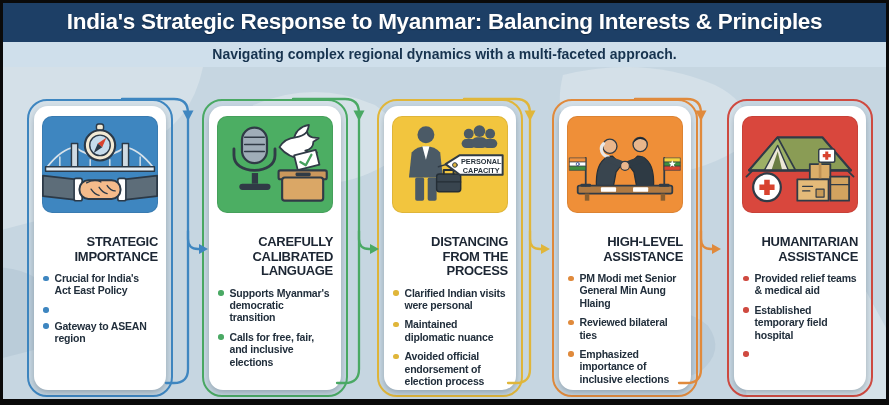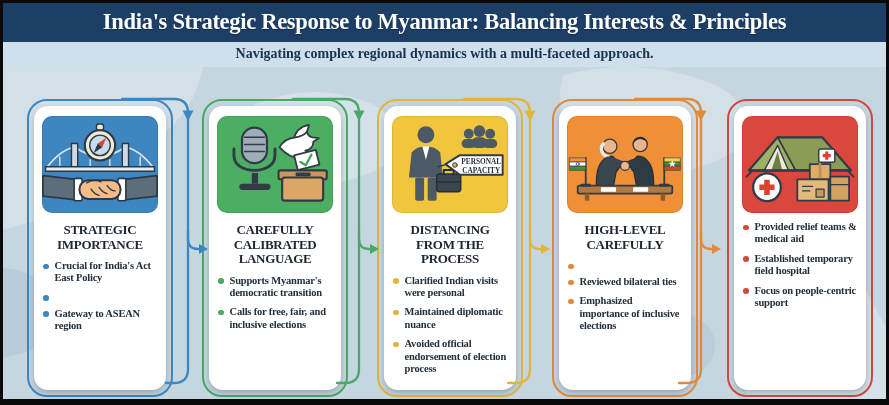--- a/index.html
+++ b/index.html
@@ -1,19 +1,19 @@
 <!DOCTYPE html>
 <html style="--frame-border: #0a0a0a; --header-bg: #1d3f66; --header-text: #ffffff; --subbar-bg: #cfdfeb; --subbar-text: #17334f; --canvas-bg: #c6d6e1; --card-bg: #ffffff; --title-text: #1c2633; --bullet-text: #222f3c;"><head>
 <meta charset="utf-8">
 <style>
   html,body{margin:0;padding:0;background:#333;}
   .frame{
     position:relative;width:889px;height:405px;margin:0 auto;
     background:var(--frame-border,#0a0a0a);
-    font-family:Liberation Serif, serif;overflow:hidden;
+    font-family:Liberation Sans, sans-serif;overflow:hidden;
   }
   .page{
     position:absolute;left:3px;top:3px;right:3px;bottom:6px;
     background:var(--canvas-bg,#c6d6e1);
     display:flex;flex-direction:column;
   }
   .header{
     background:var(--header-bg,#1d3f66);
     color:var(--header-text,#fff);
     text-align:center;
@@ -41,21 +41,21 @@
     padding:10px 8px 0;display:flex;flex-direction:column;
   }
   .icon-panel{
     height:97px;flex:none;border-radius:10px;
     background:var(--icon-bg,#999);
     display:flex;align-items:center;justify-content:center;
     box-shadow:inset 0 0 0 1px rgba(0,0,0,.08);
   }
   .icon-panel svg{width:118px;height:90px;}
   .card-title{
-    margin-top:10px;text-align:center;
+    margin-top:22px;text-align:right;
     font-size:13px;font-weight:800;line-height:1.12;letter-spacing:-0.3px;
     color:var(--title-text,#1c2633);
   }
   .bullets{margin-top:8px;display:flex;flex-direction:column;gap:7px;padding:0 1px;}
   .bullet{display:flex;gap:6px;align-items:flex-start;}
   .dot{width:5.5px;height:5.5px;border-radius:50%;background:var(--accent,#888);margin-top:3.5px;flex:none;}
   .btxt{font-size:10.5px;font-weight:700;letter-spacing:-0.2px;line-height:1.18;color:var(--bullet-text,#222f3c);}
 
   .gap-arrow{position:absolute;top:26px;width:92px;height:300px;overflow:visible;}
   .gap-arrow.g0{left:119px;}
@@ -250,24 +250,25 @@
                   <rect x="103" y="69" width="12" height="3.5" rx="1.5" fill="#303b46"></rect>
                   <g stroke="#303b46" stroke-width="0.7">
                     <rect x="109" y="40" width="18" height="4.7" fill="#f5d23f"></rect>
                     <rect x="109" y="44.7" width="18" height="4.6" fill="#3f8f3f"></rect>
                     <rect x="109" y="49.3" width="18" height="4.7" fill="#d8432f"></rect>
                   </g>
                   <polygon points="118,42.7 119.2,45.4 122,45.6 119.8,47.5 120.5,50.2 118,48.7 115.5,50.2 116.2,47.5 114,45.6 116.8,45.4" fill="#fff"></polygon>
                 </g>
               </svg>
             </div>
-            <div class="card-title">HIGH-LEVEL CAREFULLY</div>
-            <div class="bullets">
-              <div class="bullet">
-                  <span class="dot"></span>
+            <div class="card-title">HIGH-LEVEL ASSISTANCE</div>
+            <div class="bullets">
+              <div class="bullet">
+                  <span class="dot"></span>
+                  <span class="btxt">PM Modi met Senior General Min Aung Hlaing</span>
                 </div>
               <div class="bullet">
                   <span class="dot"></span>
                   <span class="btxt">Reviewed bilateral ties</span>
                 </div>
               <div class="bullet">
                   <span class="dot"></span>
                   <span class="btxt">Emphasized importance of inclusive elections</span>
                 </div>
             </div>
@@ -292,32 +293,32 @@
                   <rect x="76" y="47" width="23" height="17" fill="#dcae69" stroke="#303b46" stroke-width="2"></rect>
                   <line x1="87.5" y1="47" x2="87.5" y2="64" stroke="#c09254" stroke-width="3"></line>
                   <rect x="62" y="64" width="35" height="24" fill="#e4ba79" stroke="#303b46" stroke-width="2"></rect>
                   <path d="M68,72 h11 M68,77 h8" stroke="#303b46" stroke-width="1.5" fill="none"></path>
                   <rect x="83" y="75" width="9" height="9" fill="#c89a58" stroke="#303b46" stroke-width="1.3"></rect>
                   <rect x="99" y="61" width="21" height="27" fill="#d2a35f" stroke="#303b46" stroke-width="2"></rect>
                   <line x1="99" y1="70" x2="120" y2="70" stroke="#303b46" stroke-width="1.3"></line>
                 </g>
               </svg>
             </div>
+            <div class="card-title">HUMANITARIAN ASSISTANCE</div>
             <div class="bullets">
               <div class="bullet">
                   <span class="dot"></span>
                   <span class="btxt">Provided relief teams &amp; medical aid</span>
                 </div>
               <div class="bullet">
                   <span class="dot"></span>
                   <span class="btxt">Established temporary field hospital</span>
                 </div>
               <div class="bullet">
                   <span class="dot"></span>
-                  <span class="btxt">Focus on people-centric support</span>
                 </div>
             </div>
           </div>
         </div>
 
       </div>
 
       <svg class="gap-arrow g0" viewBox="0 0 92 300" style="color: rgb(62, 134, 192);">
         <path d="M0,6 H52 Q66,6 66,20 V276 Q66,290 52,290 H44" fill="none" stroke="currentColor" stroke-width="2.3" stroke-linecap="round"></path>
         <polygon points="66,28 60.5,17.5 71.5,17.5" fill="currentColor"></polygon>

